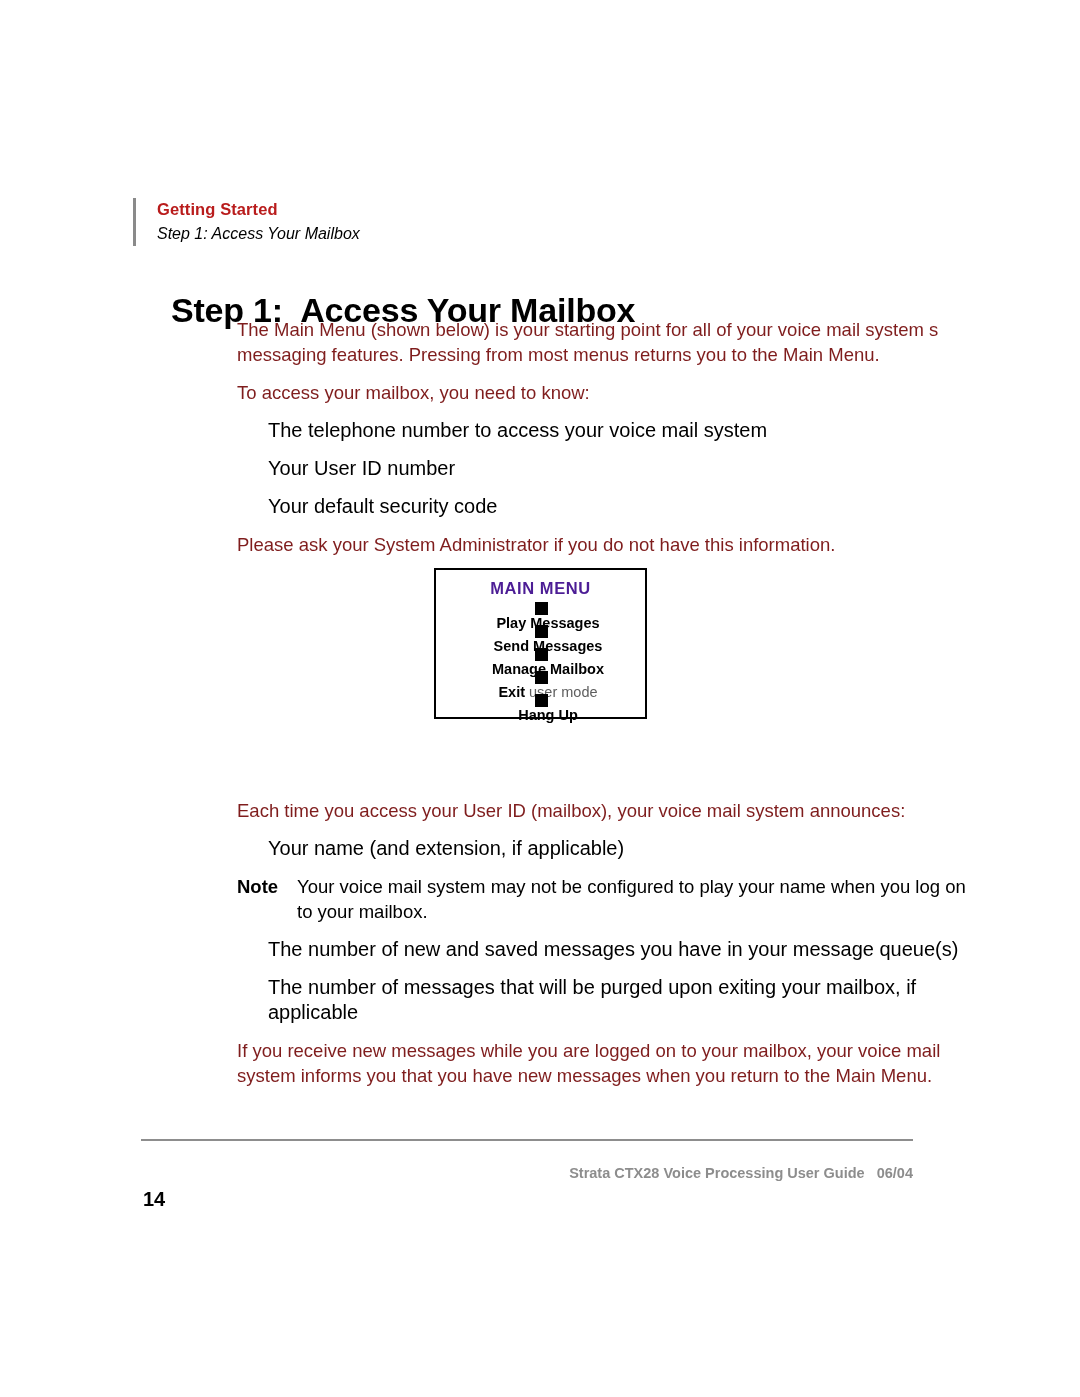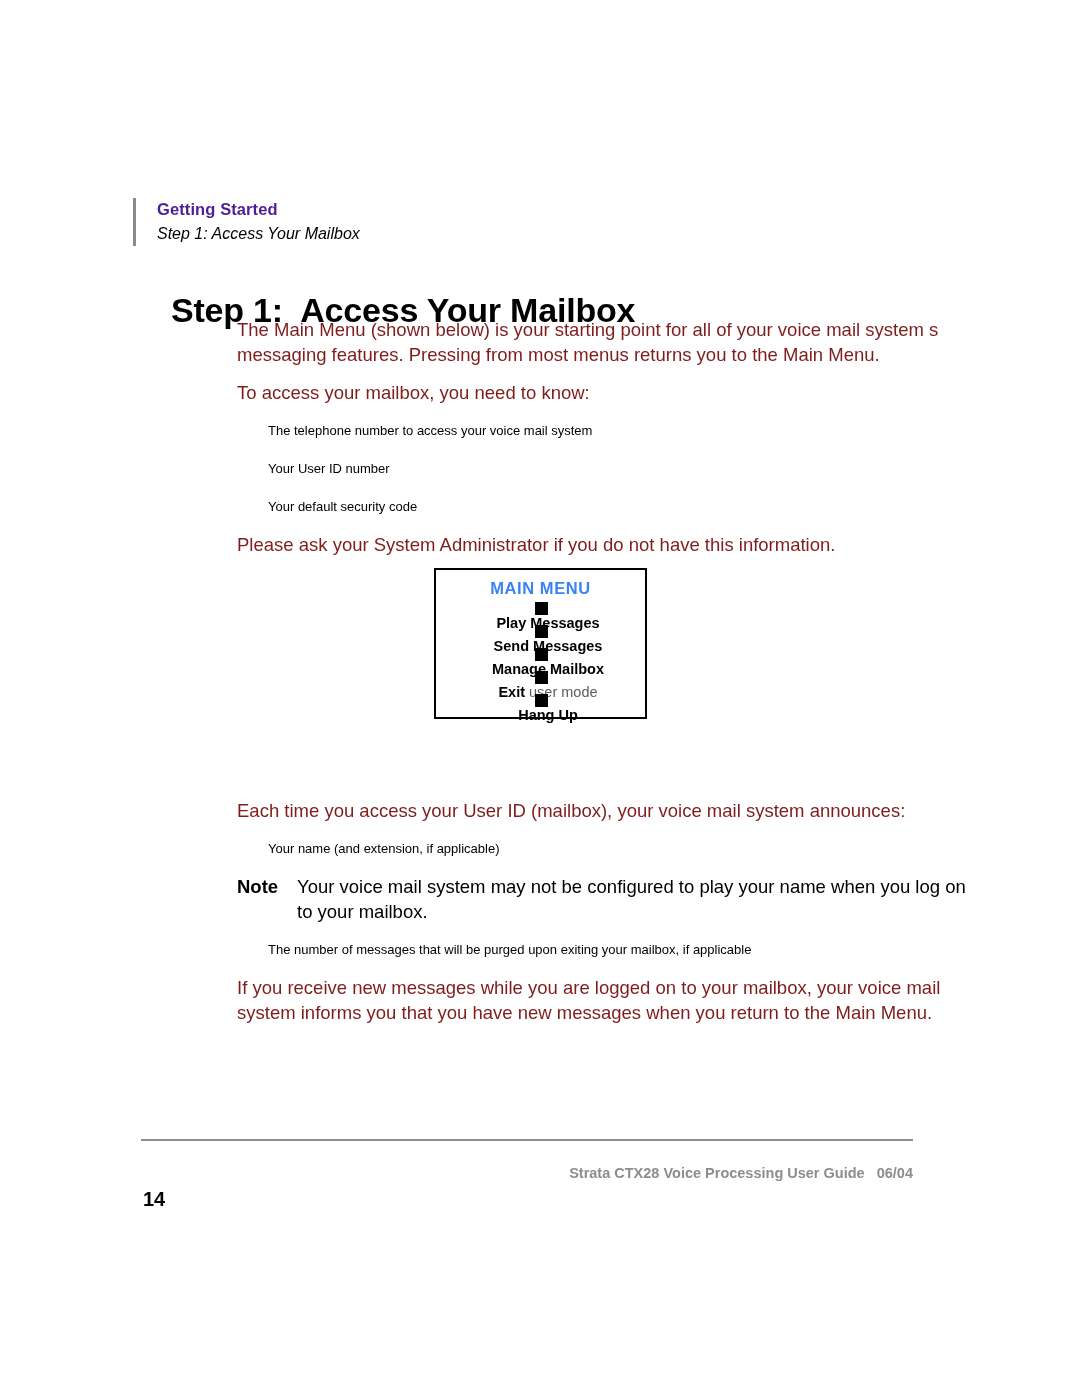--- a/index.html
+++ b/index.html
@@ -34,21 +34,21 @@
     width: 760px;
     padding-left: 21px;
     border-left: 3px solid #8a8a8a;
     box-sizing: border-box;
   }
   .header-chapter {
     font-size: 16.5px;
     font-weight: bold;
     letter-spacing: 0.1px;
     line-height: 22px;
-    color: #4c1d95;
+    color: #b91c1c;
   }
   .header-section {
     font-size: 16px;
     font-style: italic;
     line-height: 24px;
     color: #000;
     margin-top: 2px;
   }
 
   
@@ -75,21 +75,21 @@
     margin: 0 0 13px 0;
     font-size: 18.5px;
     line-height: 25px;
     color: #7f1d1d;
   }
 
   
   p.item {
     margin: 0 0 13px 0;
     padding-left: 31px;
-    font-size: 13px;
+    font-size: 20px;
     line-height: 25px;
     color: #000;
   }
 
   
   .note {
     margin: 0 0 13px 0;
     position: relative;
     padding-left: 60px;
     font-size: 18.5px;
@@ -113,21 +113,21 @@
     height: 151px;
     border: 2px solid #000000;
     background: #ffffff;
     box-sizing: border-box;
   }
   .menu-title {
     text-align: center;
     font-size: 16.5px;
     font-weight: bold;
     letter-spacing: 0.6px;
-    color: #3b82f6;
+    color: #4c1d95;
     margin-top: 9px;
     margin-bottom: 4px;
   }
   .menu-list {
     margin: 0;
     padding: 0 0 0 15px;
     list-style: none;
   }
   .menu-row {
     display: flex;
@@ -209,20 +209,21 @@
 
     <p class="para">Each time you access your User ID (mailbox), your voice mail system announces:</p>
 
     <p class="item">Your name (and extension, if applicable)</p>
 
     <div class="note">
       <span class="note-label">Note</span>
       <span>Your voice mail system may not be configured to play your name when you log on to your mailbox.</span>
     </div>
 
+    <p class="item">The number of new and saved messages you have in your message queue(s)</p>
     <p class="item">The number of messages that will be purged upon exiting your mailbox, if applicable</p>
 
 
     <p class="para">If you receive new messages while you are logged on to your mailbox, your voice mail system informs you that you have new messages when you return to the Main Menu.</p>
   </div>
 
   <div class="menu-figure">
     <div class="menu-title">MAIN MENU</div>
     <div class="menu-list">
 

